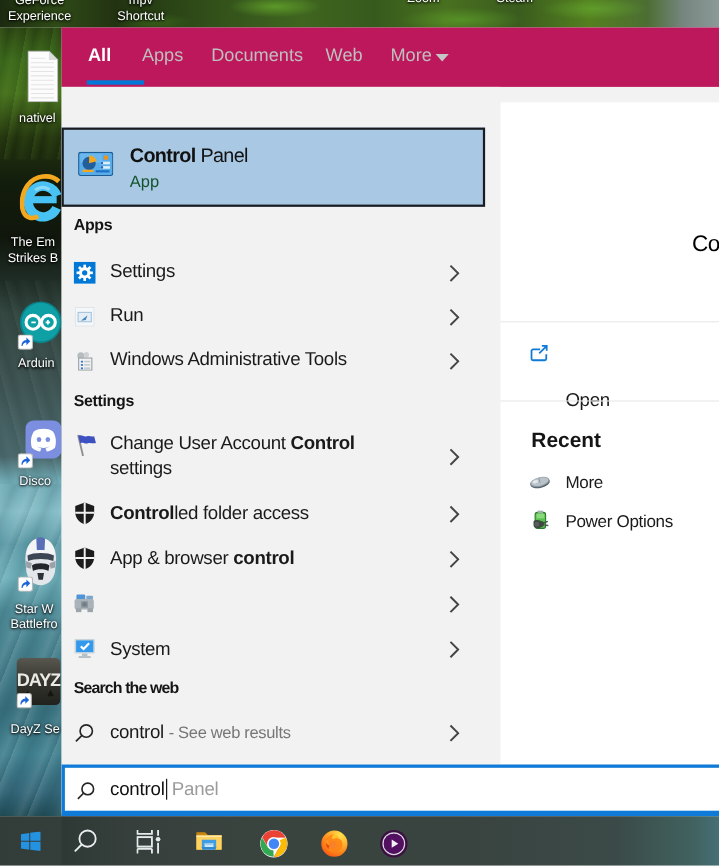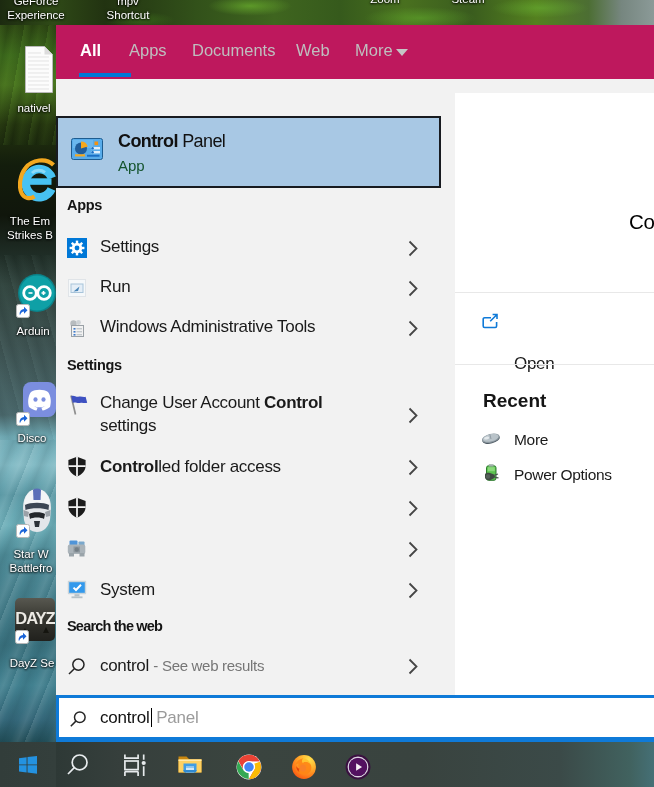--- a/index.html
+++ b/index.html
@@ -231,20 +231,21 @@
       <path d="M10 0.8 V20.6 M1.4 10.2 H18.6" stroke="#f2f2f2" stroke-width="1.8" fill="none"></path>
     </svg>
 <div class="row-t" style="top:378px;"><b>Control</b>led folder access</div>
 <svg class="chev" style="top:380px;" width="10" height="17" fill="none" stroke="#454545" stroke-width="1.8">
       <path d="M1.5 1.5 L8.5 8.5 L1.5 15.5"></path>
     </svg>
 <svg class="icon" style="top:418px;" width="20" height="21">
       <path d="M10 0.8 L18.6 3.9 V9.6 C18.6 14.9 15.1 18.7 10 20.6 C4.9 18.7 1.4 14.9 1.4 9.6 V3.9 Z" fill="#1c1c1c"></path>
       <path d="M10 0.8 V20.6 M1.4 10.2 H18.6" stroke="#f2f2f2" stroke-width="1.8" fill="none"></path>
     </svg>
+<div class="row-t" style="top:419px;">App &amp; browser <b>control</b></div>
 <svg class="chev" style="top:421px;" width="10" height="17" fill="none" stroke="#454545" stroke-width="1.8">
       <path d="M1.5 1.5 L8.5 8.5 L1.5 15.5"></path>
     </svg>
 <svg class="icon" style="top:461px;" width="20" height="18">
       <rect x="2.5" y="0.5" width="8" height="5" rx="1" fill="#4f94d8"></rect>
       <rect x="11.5" y="1.5" width="6" height="4" rx="0.8" fill="#7aa8cc"></rect>
       <rect x="0.8" y="4.5" width="17.5" height="9.5" rx="2" fill="#aab3b9"></rect>
       <rect x="6.5" y="6.5" width="6.5" height="6" fill="#8d979e"></rect>
       <circle cx="9.8" cy="9.5" r="2.2" fill="#747e85"></circle>
       <rect x="2" y="13" width="5" height="3.5" fill="#9aa4aa"></rect>

